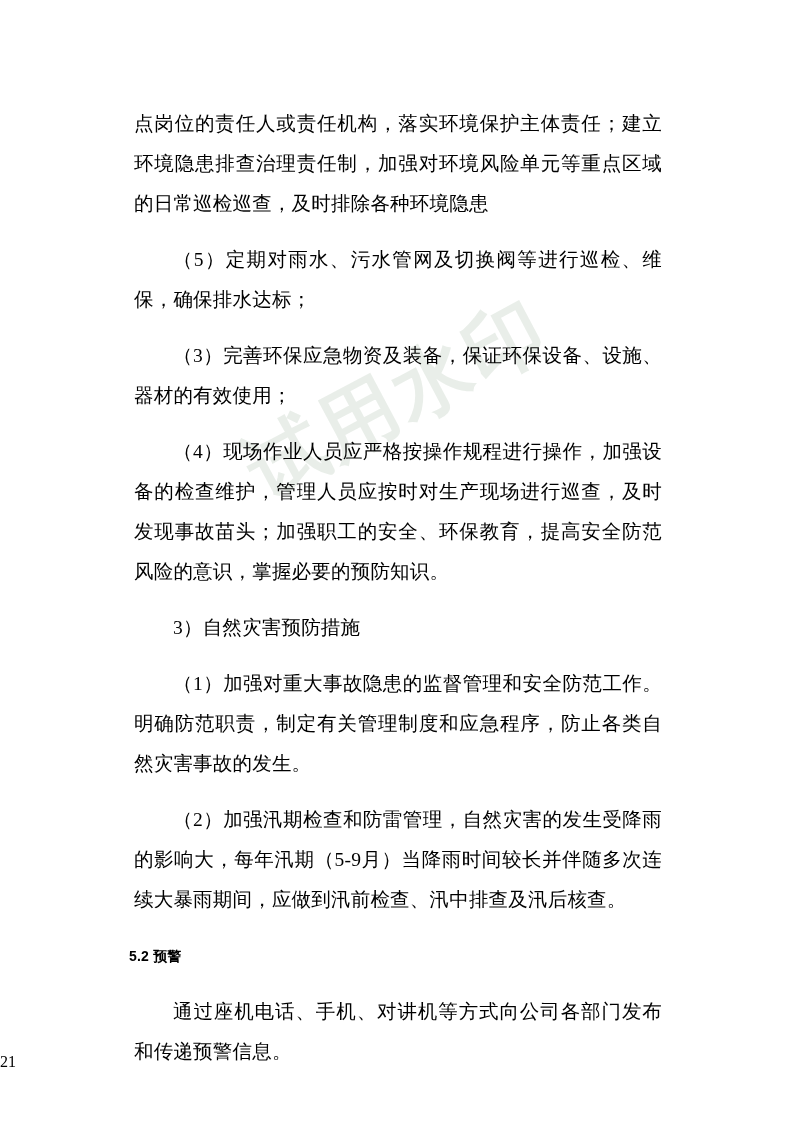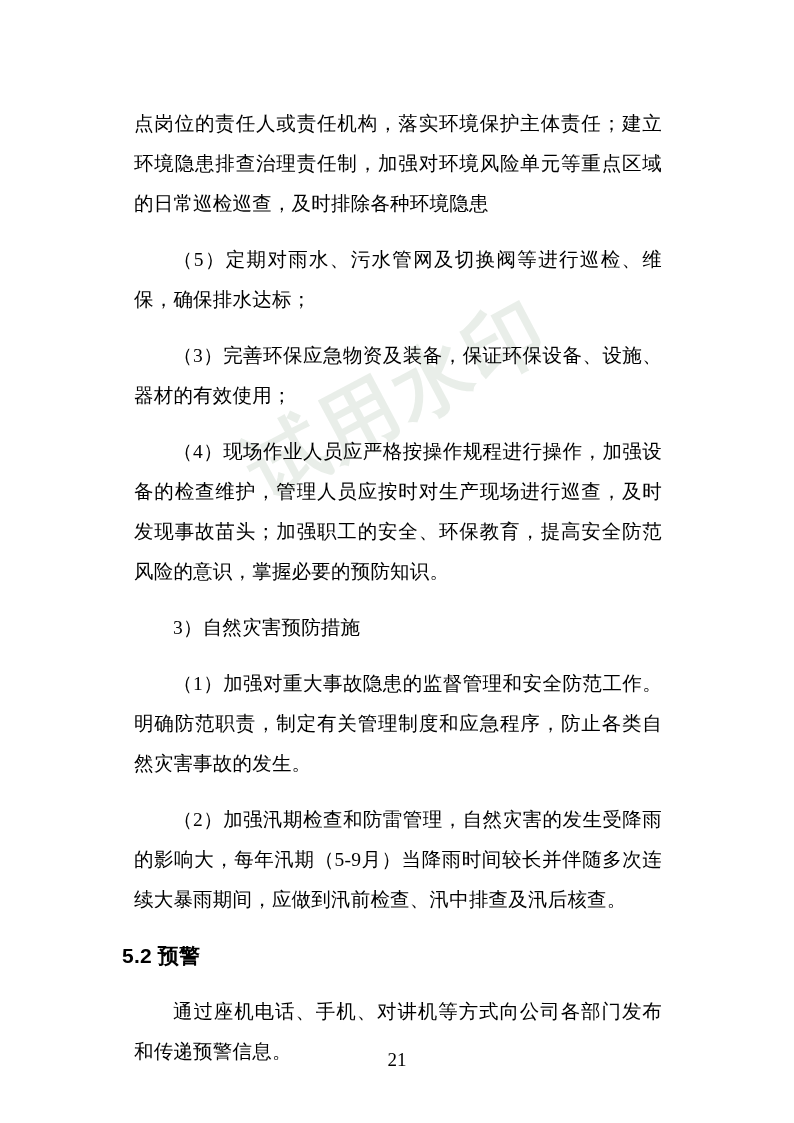--- a/index.html
+++ b/index.html
@@ -31,23 +31,23 @@
     font-size: 19.5px;
     line-height: 40px;
     text-align: justify;
     text-justify: inter-ideograph;
     letter-spacing: 0.2px;
   }
   p.indent {
     text-indent: 2em;
   }
   h2.heading {
-    margin: 4px;
+    margin: 11px;
     font-family: "Liberation Sans", "DejaVu Sans", sans-serif;
-    font-size: 21px;
+    font-size: 14px;
     font-weight: bold;
     line-height: 40px;
     letter-spacing: 0.2px;
   }
   .watermark {
     position: absolute;
     left: 0;
     top: 0;
     width: 794px;
     height: 1123px;
@@ -65,22 +65,22 @@
     transform: rotate(-28deg);
     transform-origin: left top;
     white-space: nowrap;
     letter-spacing: 4px;
   }
   .page-number {
     position: absolute;
     left: 0;
     right: 0;
     bottom: 52px;
-    text-align: center;
-    font-size: 19px;
+    text-align: left;
+    font-size: 16px;
     font-family: "Liberation Serif", "DejaVu Serif", serif;
     color: #000;
     z-index: 2;
   }
 </style>
 </head>
 <body>
 
 <div class="page">
 

